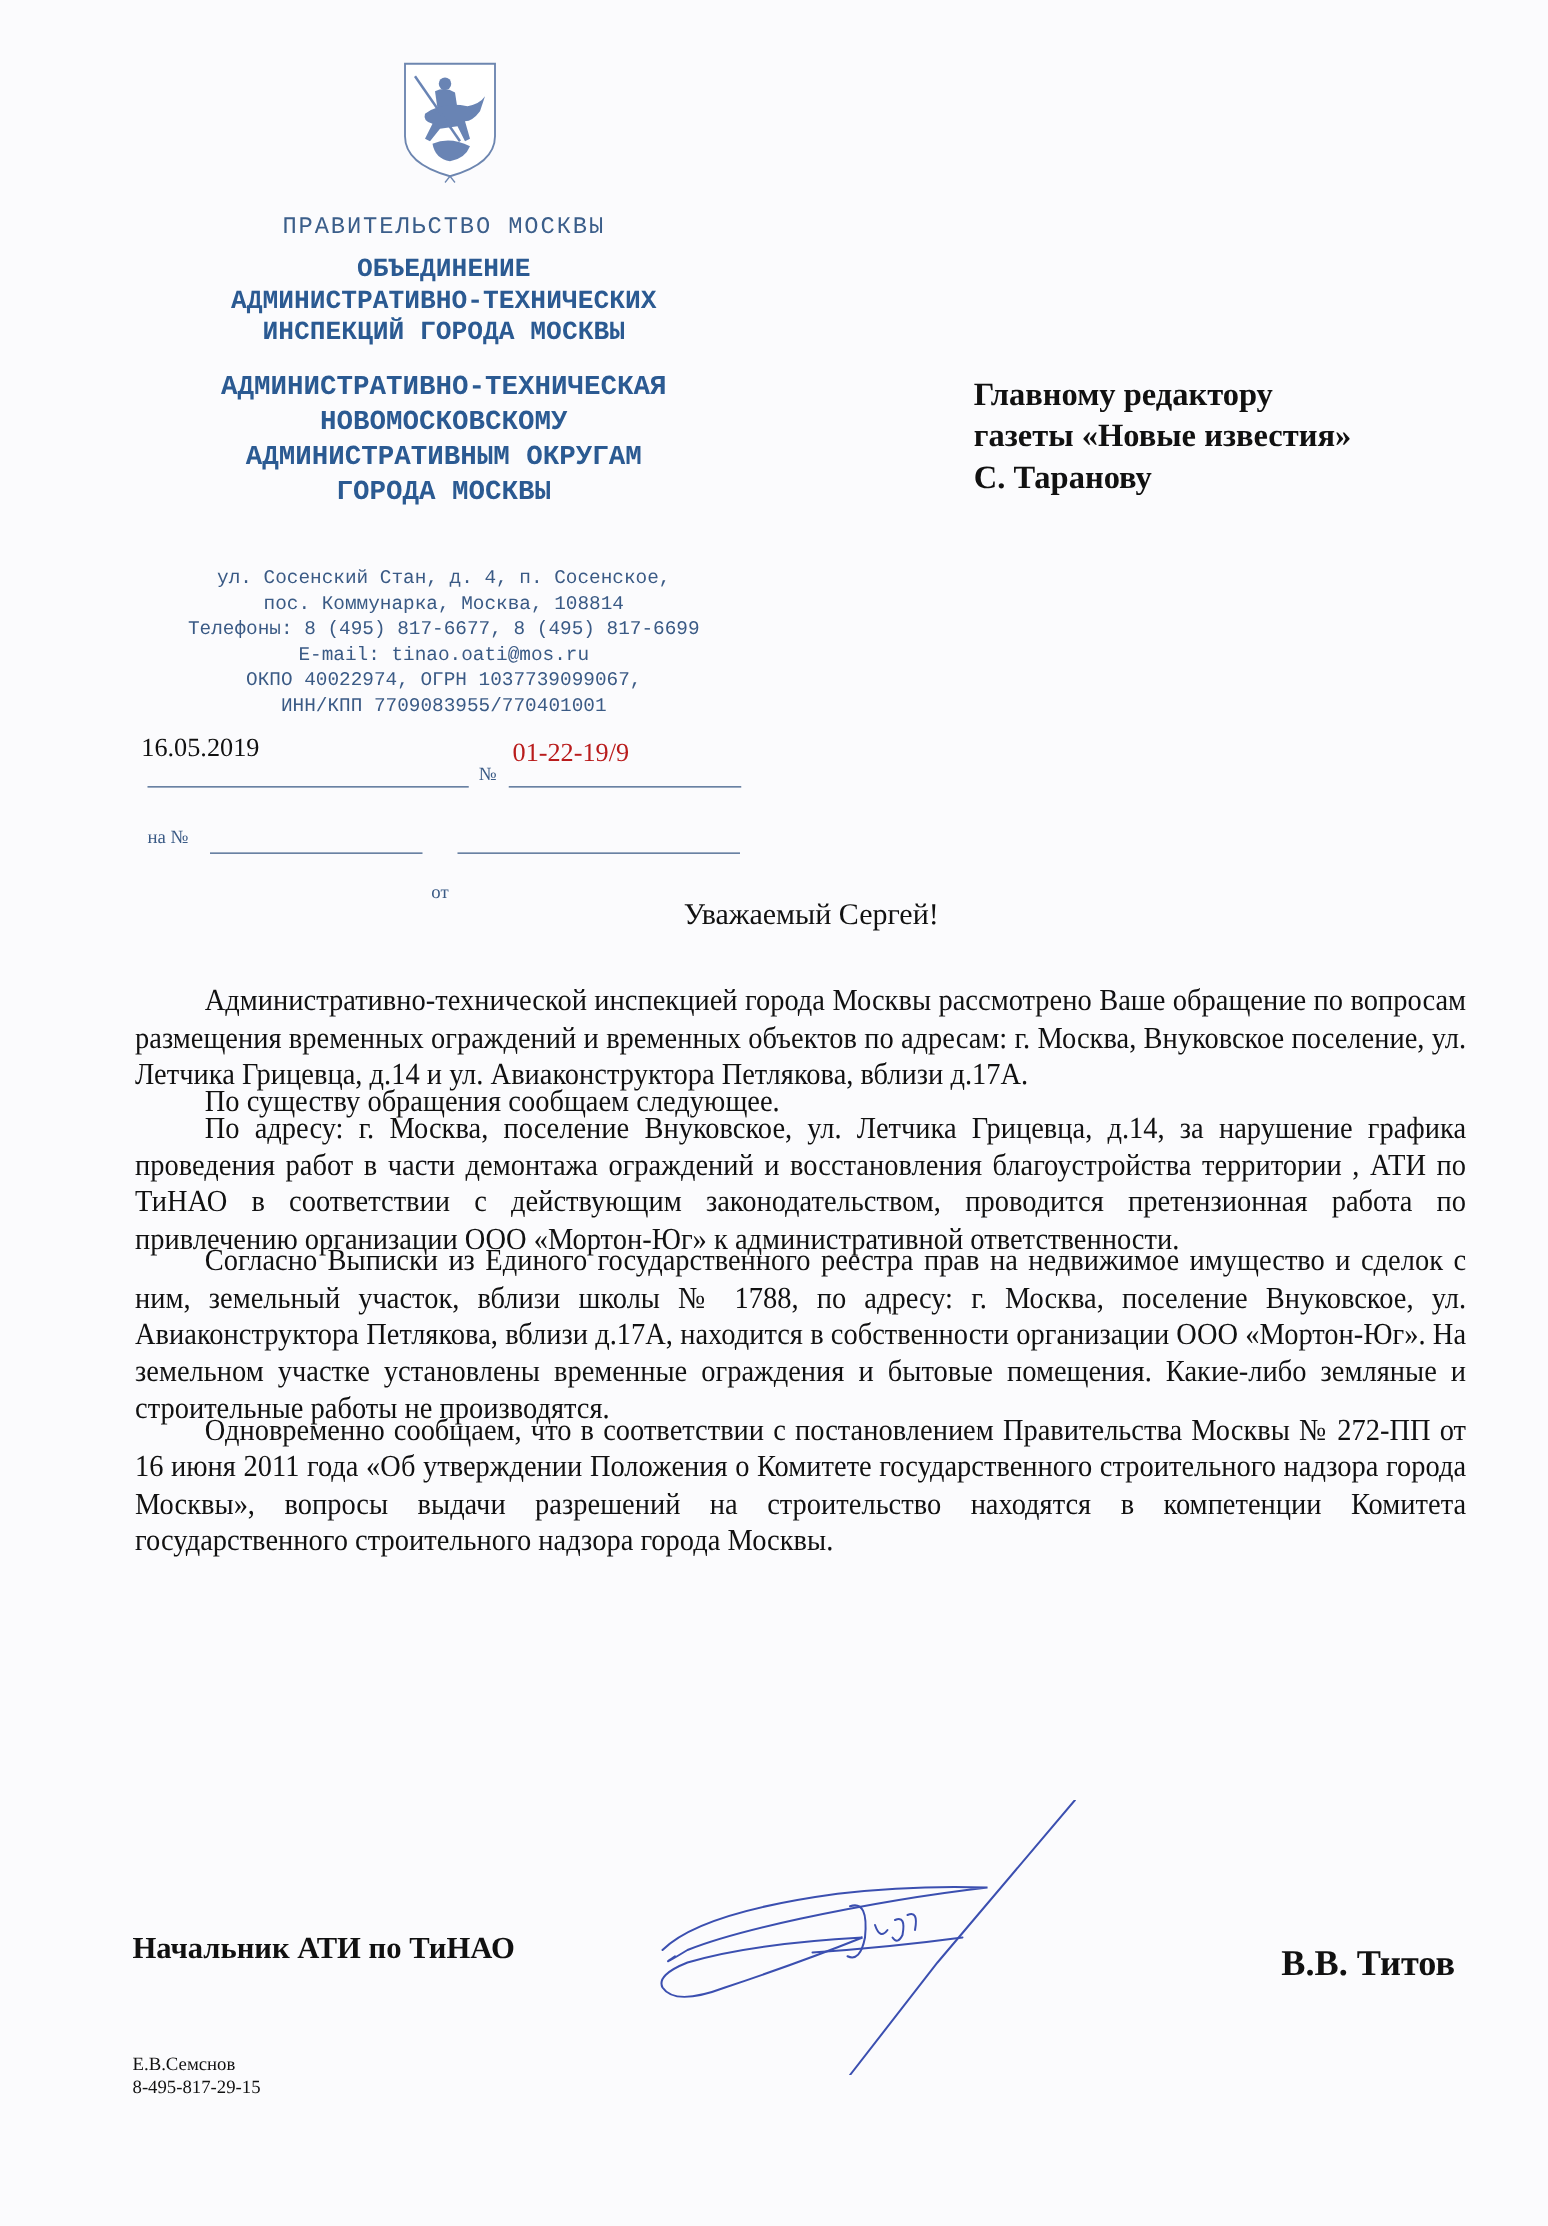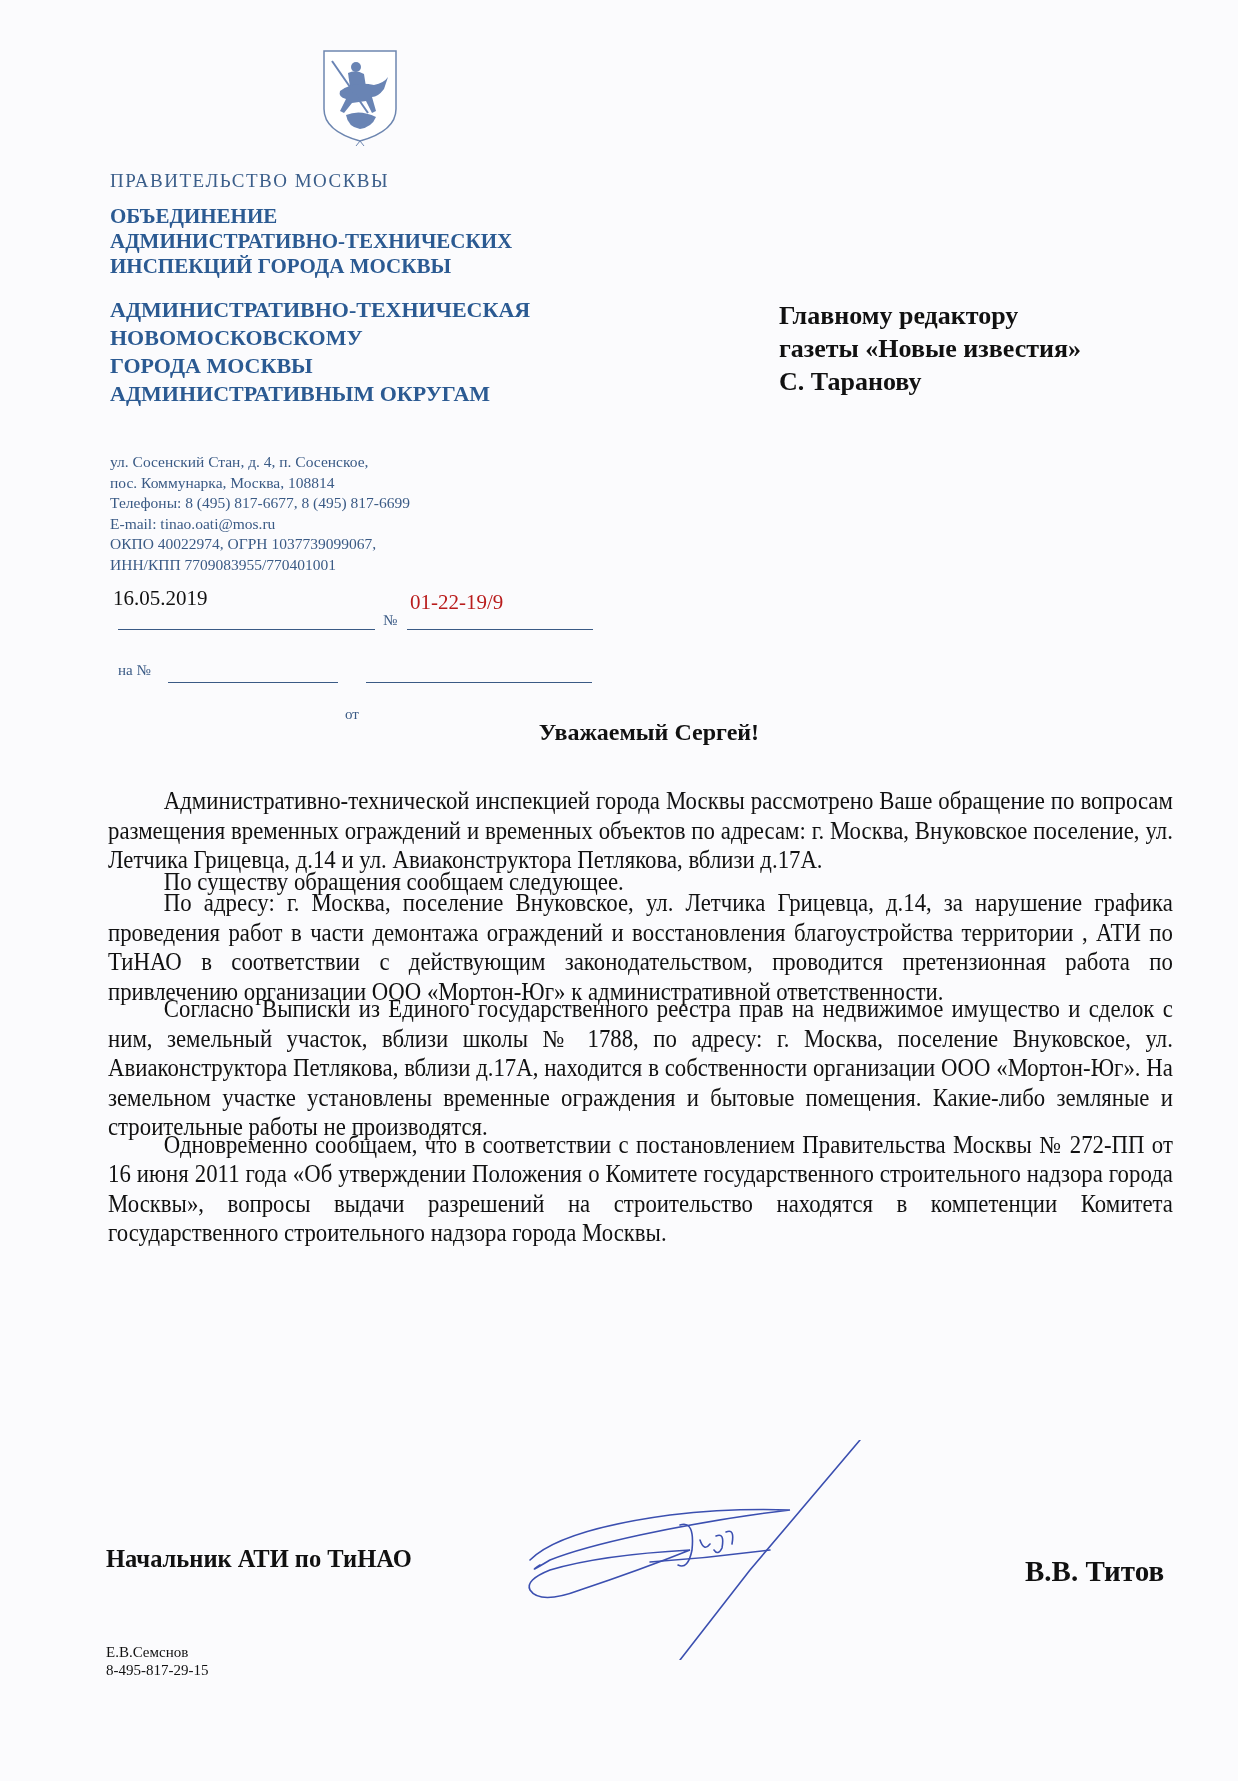--- a/index.html
+++ b/index.html
@@ -8,21 +8,21 @@
       background: #fbfbfd;
       position: relative;
       overflow: hidden;
       font-family: "Liberation Serif", serif;
       color: #111;
     }
     .abs { position: absolute; }
 
     
     #crest { left: 318px; top: 47px; width: 84px; height: 100px; }
-    .lh { left: 110px; width: 490px; text-align: left; }
+    .lh { left: 110px; width: 490px; text-align: center; font-family: Liberation Mono, monospace; }
     #gov { top: 170px; font-size: 19px; letter-spacing: 1.5px; color: #3b5e8a; }
     .org-bold { font-weight: bold; font-size: 21px; line-height: 25px; color: #2b5a92; }
     #org1 { top: 204px; }
     #org2 { top: 296px; font-size: 22px; line-height: 28px; }
     .addr { font-size: 15.5px; line-height: 20.5px; color: #3a5a85; }
     #addr { top: 452px; }
 
     #date { left: 113px; top: 586px; font-size: 21px; color: #111; }
     #outnum { left: 410px; top: 590px; font-size: 21px; color: #b91c1c; }
     .line { border-bottom: 1px solid #3a5a85; height: 0; }
@@ -31,21 +31,21 @@
     #line-num { left: 407px; top: 629px; width: 186px; }
     #ref-na { left: 118px; top: 662px; font-size: 15px; color: #3a5a85; }
     #line-na { left: 168px; top: 682px; width: 170px; }
     #ref-ot { left: 345px; top: 664px; font-size: 15px; color: #3a5a85; margin-top: 42px; }
     #line-ot { left: 366px; top: 682px; width: 226px; }
 
     
     #addressee { left: 779px; top: 299px; font-size: 26px; font-weight: bold; line-height: 33px; }
 
     
-    #salutation { left: 0; width: 1238px; top: 719px; text-align: center; font-size: 24px; font-weight: bold; padding-left: 60px; box-sizing: border-box; }
+    #salutation { left: 0; width: 1238px; top: 719px; text-align: center; font-size: 24px; font-weight: normal; padding-left: 60px; box-sizing: border-box; }
 
     
     #body { left: 108px; top: 786px; width: 1065px; }
     .para {
       font-size: 24.5px; line-height: 29.5px;
       text-align: justify; text-indent: 60px;
       margin: 0; transform: scaleX(0.93); transform-origin: left top;
       width: 1145px;
     }
 
@@ -76,22 +76,22 @@
 
 <div id="org1" class="abs lh org-bold">
   <div>ОБЪЕДИНЕНИЕ</div>
   <div>АДМИНИСТРАТИВНО-ТЕХНИЧЕСКИХ</div>
   <div>ИНСПЕКЦИЙ ГОРОДА МОСКВЫ</div>
 </div>
 
 <div id="org2" class="abs lh org-bold">
   <div>АДМИНИСТРАТИВНО-ТЕХНИЧЕСКАЯ</div>
   <div>НОВОМОСКОВСКОМУ</div>
+  <div>АДМИНИСТРАТИВНЫМ ОКРУГАМ</div>
   <div>ГОРОДА МОСКВЫ</div>
-  <div>АДМИНИСТРАТИВНЫМ ОКРУГАМ</div>
 </div>
 
 <div id="addr" class="abs lh addr">
   <div>ул. Сосенский Стан, д. 4, п. Сосенское,</div>
   <div>пос. Коммунарка, Москва, 108814</div>
   <div>Телефоны: 8 (495) 817-6677, 8 (495) 817-6699</div>
   <div>E-mail: tinao.oati@mos.ru</div>
   <div>ОКПО 40022974, ОГРН 1037739099067,</div>
   <div>ИНН/КПП 7709083955/770401001</div>
 </div>

